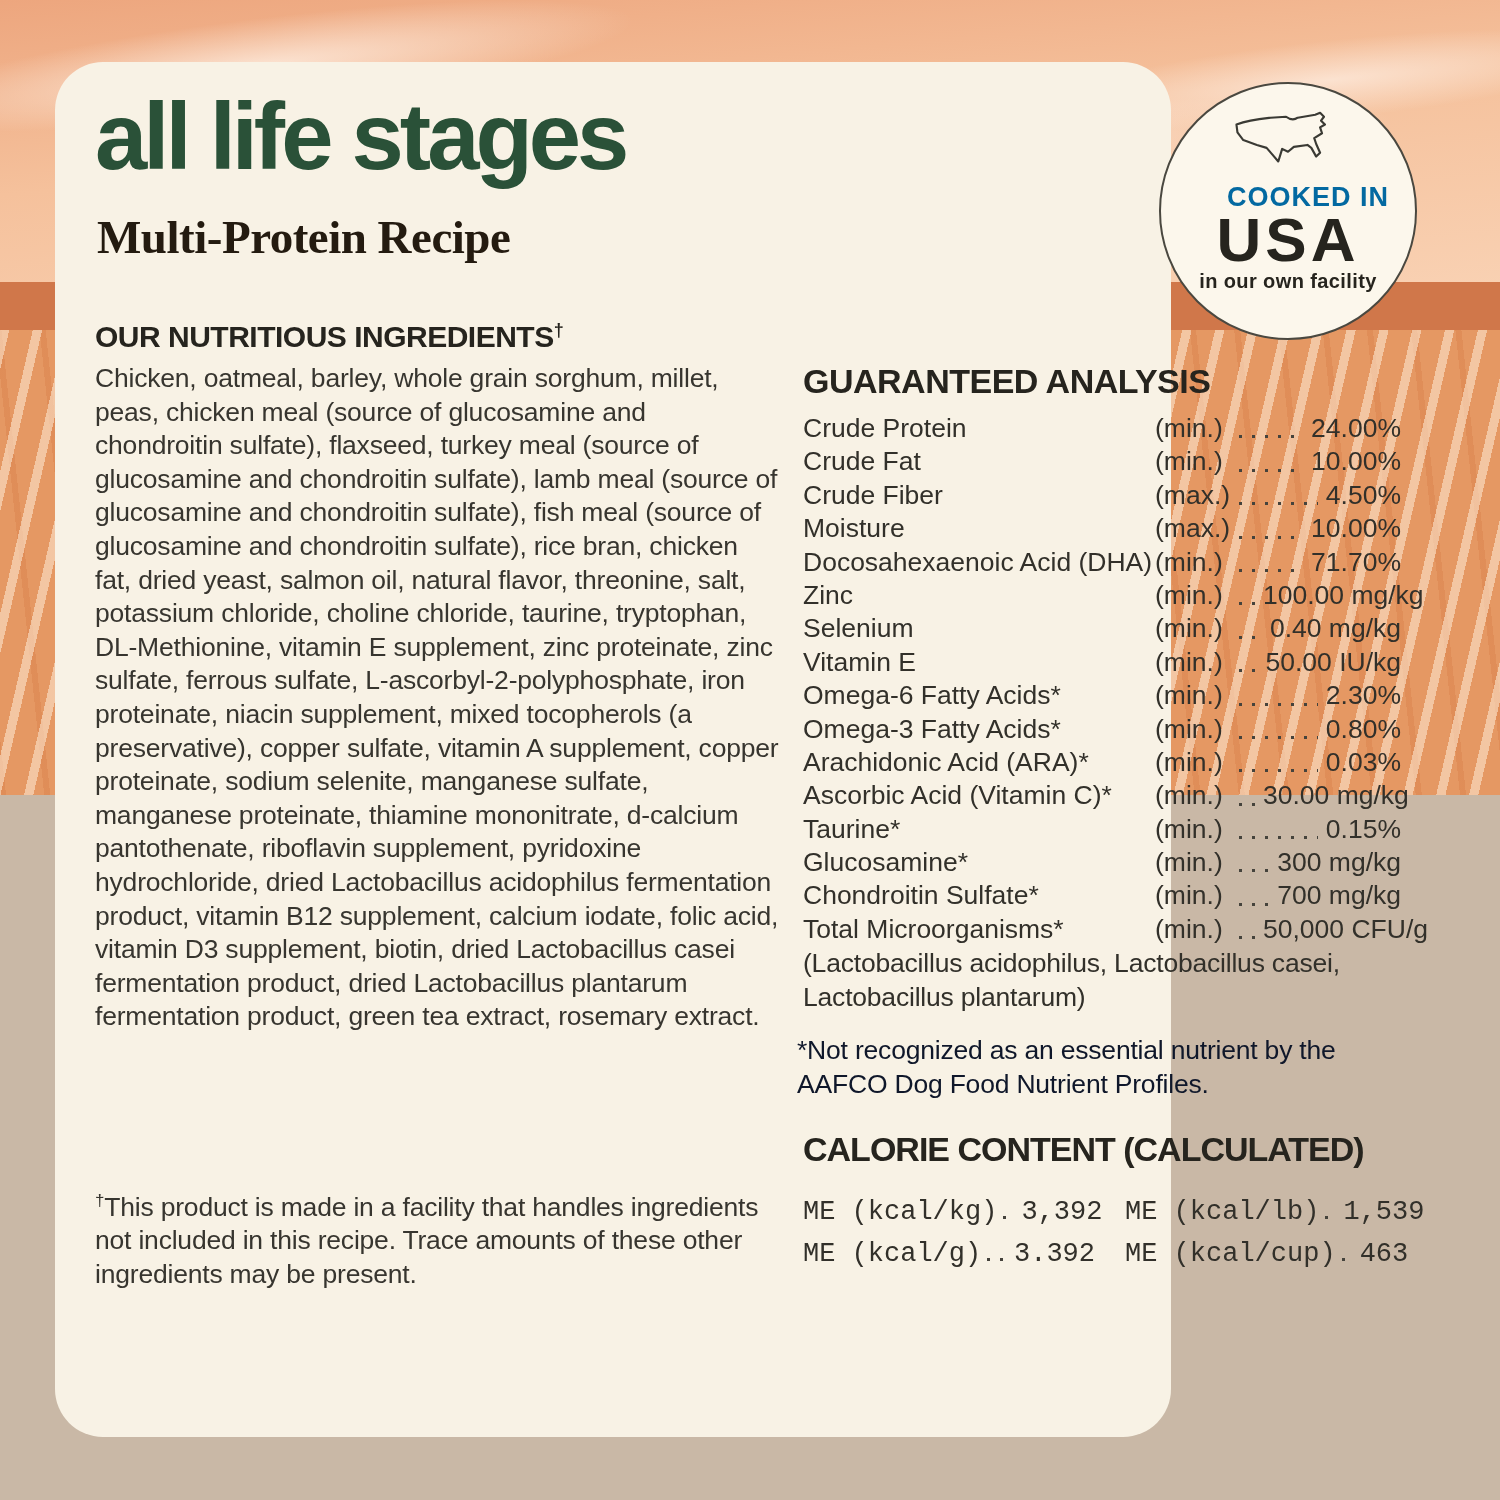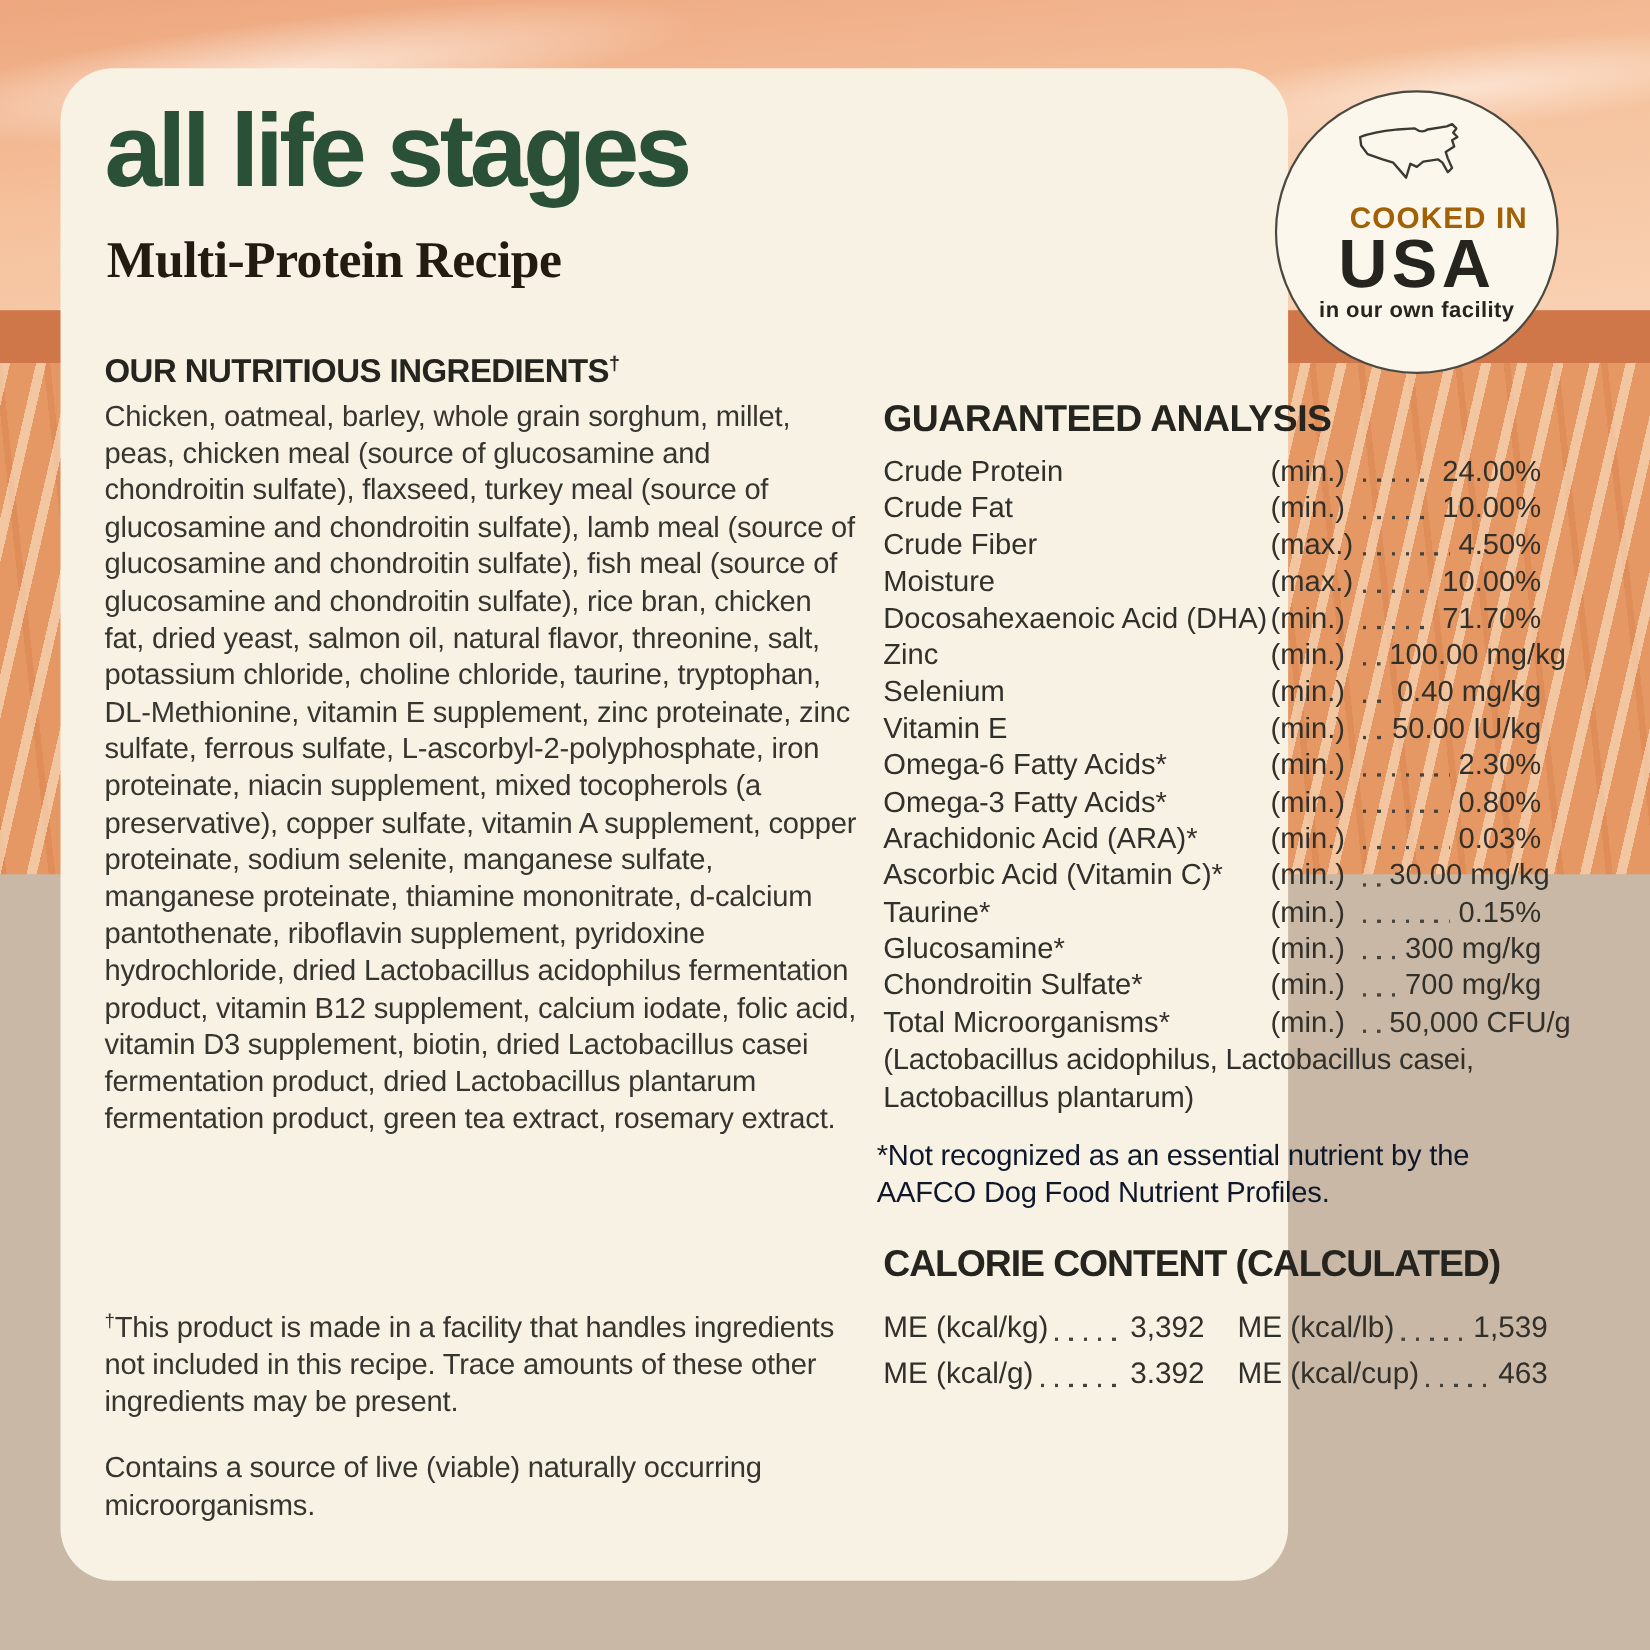--- a/index.html
+++ b/index.html
@@ -30,21 +30,21 @@
   .title{position:absolute;left:40px;top:28px;margin:0;
          font-size:94px;font-weight:bold;letter-spacing:-4px;color:#2a5138;line-height:1;}
   .subtitle{position:absolute;left:42px;top:152px;margin:0;
             font-family:"Liberation Serif","DejaVu Serif",serif;
             font-size:47px;font-weight:bold;letter-spacing:-0.5px;color:#241b10;line-height:1;}
 
   
   .badge{position:absolute;left:1104px;top:20px;width:258px;height:258px;border-radius:50%;
          background:#fcf7ec;border:2px solid #4a4840;text-align:center;box-sizing:border-box;}
   .badge svg{margin-top:24px;}
-  .badge-l1{font-size:27px;font-weight:bold;letter-spacing:1px;color:#a16207;line-height:30px;margin-top:0;padding-left:40px;}
+  .badge-l1{font-size:27px;font-weight:bold;letter-spacing:1px;color:#0369a1;line-height:30px;margin-top:0;padding-left:40px;}
   .badge-l2{font-size:62px;font-weight:bold;letter-spacing:4px;color:#26241e;line-height:56px;}
   .badge-l3{font-size:20px;font-weight:bold;letter-spacing:0.4px;color:#26241e;line-height:26px;}
 
   
   .sec-heading{margin:0;font-size:30px;font-weight:bold;letter-spacing:-0.5px;color:#26241e;}
   .ing-heading{position:absolute;left:40px;top:258px;}
   .ing-heading sup{font-size:18px;}
   .ing-text{position:absolute;left:40px;top:300px;width:684px;margin:0;
             font-size:26.5px;line-height:33.6px;letter-spacing:-0.2px;}
   .ing-footnote{position:absolute;left:40px;top:1122px;width:664px;margin:0;
@@ -62,21 +62,21 @@
   .ga-leader{flex:1 1 auto;height:3px;align-self:flex-end;margin:0 8px 8px 4px;min-width:16px;
              background-image:repeating-linear-gradient(90deg,#45433c 0 3.2px,transparent 3.2px 13px);}
   .ga-value{flex:none;white-space:nowrap;}
   .ga-note{margin:0;font-size:26.5px;line-height:33.6px;letter-spacing:-0.2px;color:#32302a;}
   .ga-footnote{margin:20px 0 0 -6px;font-size:26.5px;line-height:33.6px;letter-spacing:-0.2px;color:#0f172a;width:620px;}
 
   
   .cal{position:absolute;left:748px;top:1068px;width:604px;}
   .cal h3{margin:0 0 16px 0;font-size:34px;font-weight:bold;letter-spacing:-1px;color:#26241e;}
   .cal-grid{display:grid;grid-template-columns:292px 282px;column-gap:30px;}
-  .cal-row{display:flex;align-items:center;height:42px;font-size:27px;color:#32302a;}
+  .cal-row{display:flex;align-items:flex-end;height:42px;font-size:27px;color:#32302a;font-family:Liberation Mono, monospace;}
   .cal-name{flex:none;white-space:nowrap;}
   .cal-leader{flex:1 1 auto;height:3px;align-self:flex-end;margin:0 6px 8px 6px;min-width:12px;
               background-image:repeating-linear-gradient(90deg,#45433c 0 3.2px,transparent 3.2px 13px);}
   .cal-value{flex:none;white-space:nowrap;}
 </style>
 </head>
 <body>
 
 <div class="canvas">
 
@@ -99,21 +99,20 @@
         <path d="M7,17 C20,12 32,11 42,10 L58,9 C62,12 66,13 70,10 L88,7 L93,5 L97,9 L94,13 L98,17 L93,20 L95,26 L87,31 L89,37 L93,46 L89,50 L84,41 L80,38 L66,40 L60,45 L54,42 L50,55 L44,48 L38,41 L28,38 L14,33 L8,25 Z" fill="none" stroke="#3a3a34" stroke-width="2.2" stroke-linejoin="round"></path>
       </svg>
       <div class="badge-l1">COOKED IN</div>
       <div class="badge-l2">USA</div>
       <div class="badge-l3">in our own facility</div>
     </div>
 
     <h3 class="sec-heading ing-heading"><span>OUR NUTRITIOUS INGREDIENTS</span><sup>†</sup></h3>
     <p class="ing-text">Chicken, oatmeal, barley, whole grain sorghum, millet, peas, chicken meal (source of glucosamine and chondroitin sulfate), flaxseed, turkey meal (source of glucosamine and chondroitin sulfate), lamb meal (source of glucosamine and chondroitin sulfate), fish meal (source of glucosamine and chondroitin sulfate), rice bran, chicken fat, dried yeast, salmon oil, natural flavor, threonine, salt, potassium chloride, choline chloride, taurine, tryptophan, DL-Methionine, vitamin E supplement, zinc proteinate, zinc sulfate, ferrous sulfate, L-ascorbyl-2-polyphosphate, iron proteinate, niacin supplement, mixed tocopherols (a preservative), copper sulfate, vitamin A supplement, copper proteinate, sodium selenite, manganese sulfate, manganese proteinate, thiamine mononitrate, d-calcium pantothenate, riboflavin supplement, pyridoxine hydrochloride, dried Lactobacillus acidophilus fermentation product, vitamin B12 supplement, calcium iodate, folic acid, vitamin D3 supplement, biotin, dried Lactobacillus casei fermentation product, dried Lactobacillus plantarum fermentation product, green tea extract, rosemary extract.</p>
     <p class="ing-footnote"><sup>†</sup><span>This product is made in a facility that handles ingredients not included in this recipe. Trace amounts of these other ingredients may be present.</span></p>
-    <p class="ing-note">Contains a source of live (viable) naturally occurring microorganisms.</p>
 
     <div class="ga">
       <h3>GUARANTEED ANALYSIS</h3>
       <div class="ga-rows">
         <div class="ga-row">
             <span class="ga-name">Crude Protein</span>
             <span class="ga-qual">(min.)</span>
             <span class="ga-leader"></span>
             <span class="ga-value">24.00%</span>
           </div>

